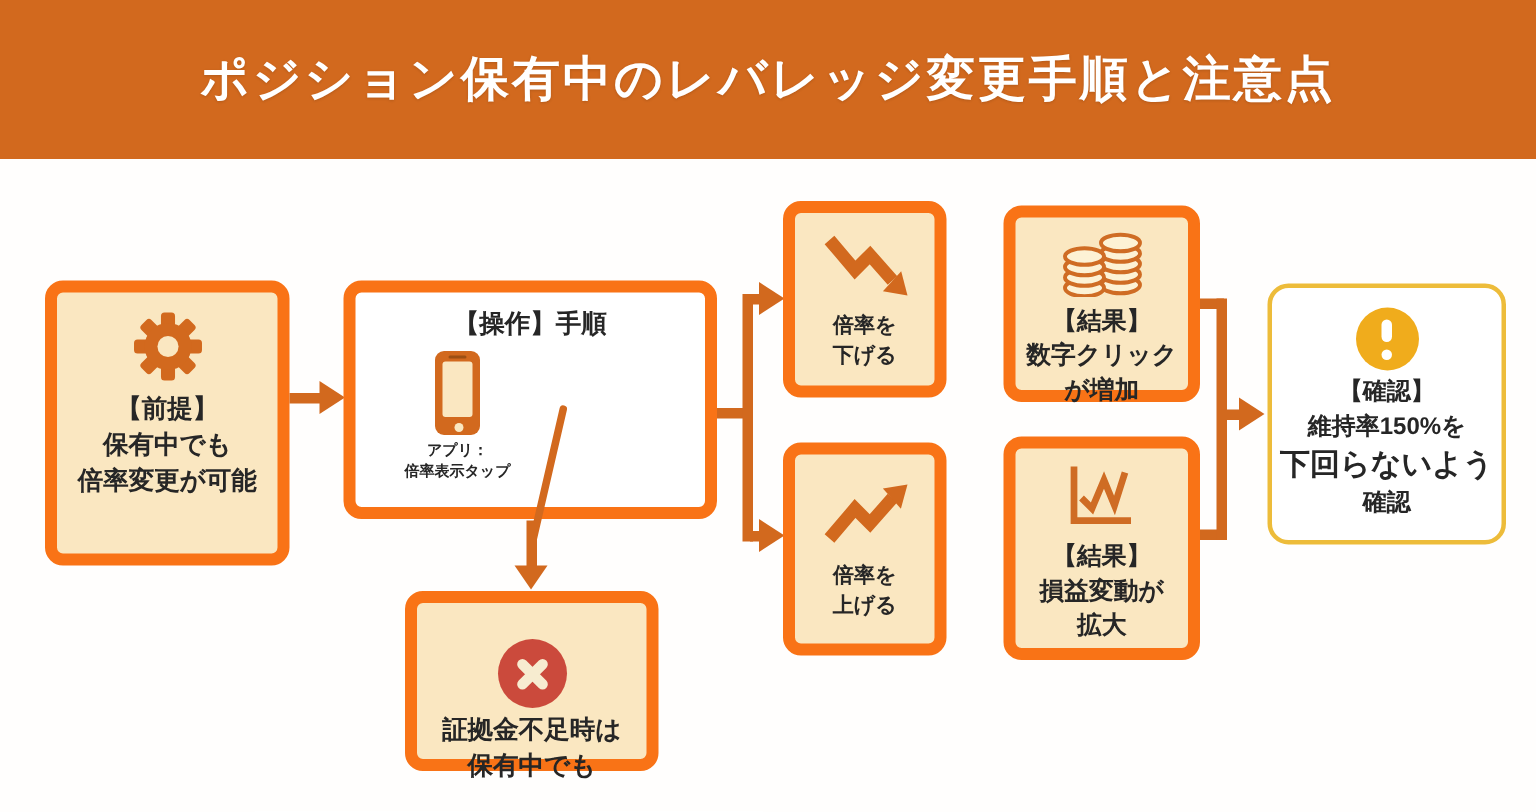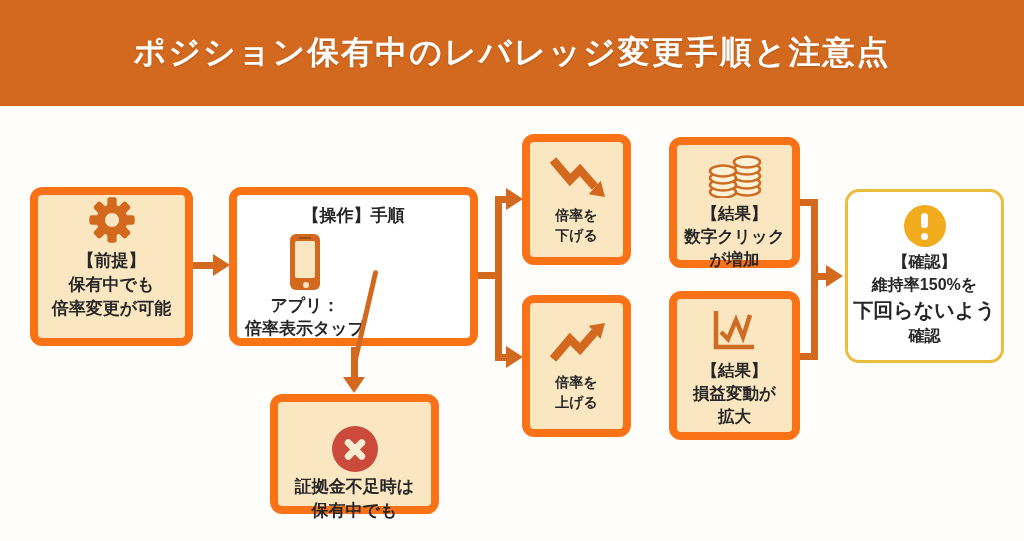--- a/index.html
+++ b/index.html
@@ -10,21 +10,21 @@
           display:flex;align-items:center;justify-content:center;}
   .banner h1{margin:0;color:#ffffff;font-size:32px;font-weight:bold;letter-spacing:2px;
              text-shadow:0 1px 2px rgba(0,0,0,.15);}
   
   .node{position:absolute;box-sizing:border-box;border:8px solid #f97316;border-radius:12px;
         display:flex;flex-direction:column;align-items:center;text-align:center;}
   .cream{background:#fae7c1;}
   .white{background:#ffffff;}
   .gold{border-color:#edbc3a;border-width:3.5px;}
   .ln{font-weight:bold;font-size:17px;line-height:1.42;white-space:nowrap;}
-  .sm{font-size:17px;line-height:1.38;}
+  .sm{font-size:10px;line-height:1.38;}
   .md{font-size:16.5px;line-height:1.38;}
   .lg{font-size:14px;line-height:1.42;}
   
   .hline,.vline{position:absolute;background:#d2691e;}
   .ah-right{position:absolute;width:0;height:0;border-top:11px solid transparent;
             border-bottom:11px solid transparent;border-left:17px solid #d2691e;}
   .ah-down{position:absolute;width:0;height:0;border-left:11.5px solid transparent;
            border-right:11.5px solid transparent;border-top:16px solid #d2691e;}
   
   .op-title{font-weight:bold;font-size:17px;margin-top:9px;}
@@ -56,21 +56,21 @@
 </style>
 </head>
 <body>
 
 <div class="canvas">
 
   <header class="banner">
     <h1>ポジション保有中のレバレッジ変更手順と注意点</h1>
   </header>
 
-  <div class="node cream" style="left:30px;top:187px;width:163px;height:159px;">
+  <div class="node cream" style="left:30px;top:187px;width:163px;height:190px;padding-top:11px;">
     <span>
       <svg width="50" height="50" viewBox="0 0 64 64">
         <g fill="#d2691e">
           <rect x="26" y="3" width="12" height="16" rx="3"></rect>
           <rect x="26" y="3" width="12" height="16" rx="3" transform="rotate(45 32 32)"></rect>
           <rect x="26" y="3" width="12" height="16" rx="3" transform="rotate(90 32 32)"></rect>
           <rect x="26" y="3" width="12" height="16" rx="3" transform="rotate(135 32 32)"></rect>
           <rect x="26" y="3" width="12" height="16" rx="3" transform="rotate(180 32 32)"></rect>
           <rect x="26" y="3" width="12" height="16" rx="3" transform="rotate(225 32 32)"></rect>
           <rect x="26" y="3" width="12" height="16" rx="3" transform="rotate(270 32 32)"></rect>

